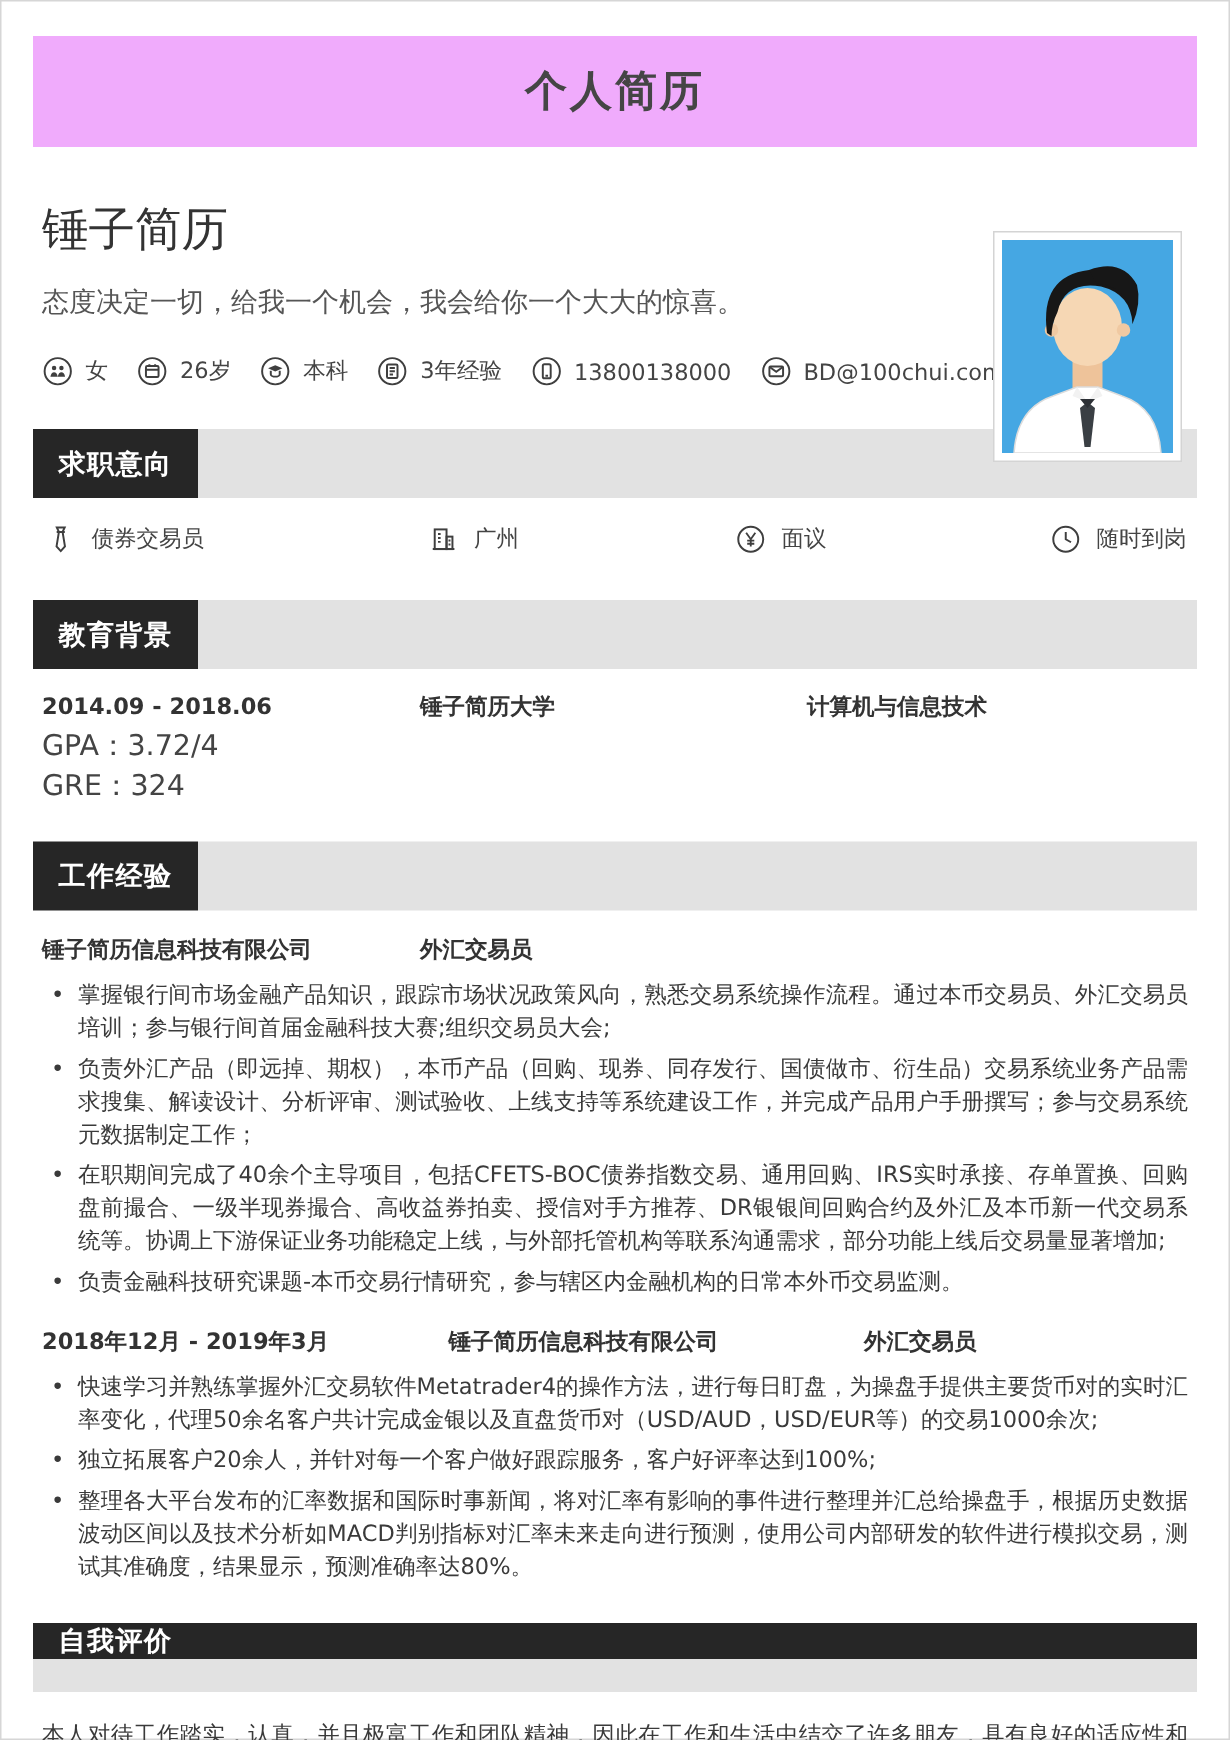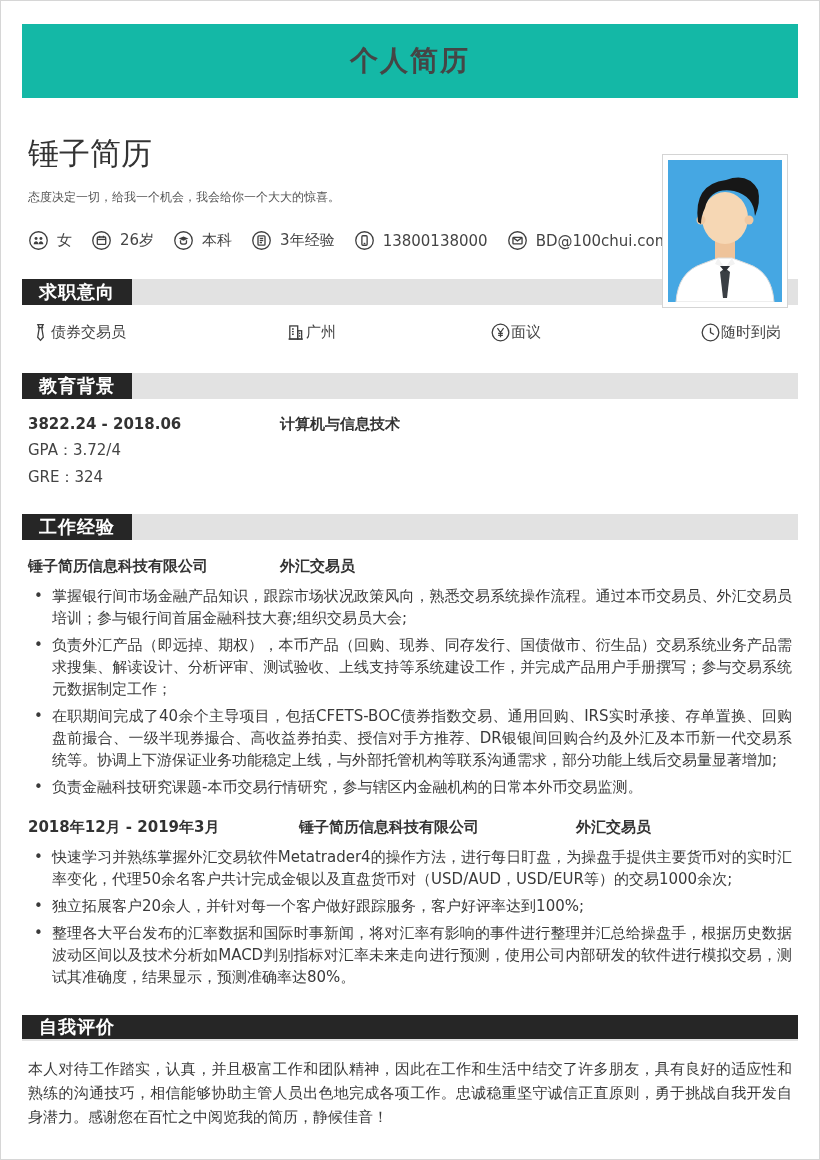--- a/index.html
+++ b/index.html
@@ -4,64 +4,64 @@
 <style>
   * { margin:0; padding:0; box-sizing:border-box; }
   html,body { background:#ffffff; }
   body {
     width:820px; height:1160px; margin:0 auto; position:relative;
     font-family:"DejaVu Sans","Liberation Sans",sans-serif;
     color:#3c3c3c; overflow:hidden;
     box-shadow:inset 0 0 0 1px #d6d6d6;
   }
   .banner {
-    margin:24px 22px 0; height:74px; background:#14b8a6;
+    margin:24px 22px 0; height:74px; background:#f0abfc;
     display:flex; align-items:center; justify-content:center;
   }
   .banner-title { font-size:28px; font-weight:bold; color:#454545; letter-spacing:2px; }
 
   .profile { position:relative; margin:0 28px; }
   .name { margin-top:36px; font-size:31px; font-weight:400; color:#333; line-height:38px; }
-  .tagline { margin-top:17px; font-size:12px; color:#555; }
+  .tagline { margin-top:17px; font-size:18px; color:#555; }
   .info-row { margin-top:24px; display:flex; align-items:center; gap:9px; font-size:15px; color:#444; }
   .info-item { display:flex; align-items:center; gap:8px; margin-right:10px; white-space:nowrap; }
   .icn { width:21px; height:21px; color:#3f3f3f; flex:0 0 auto; display:block; }
   .icn svg { width:100%; height:100%; display:block; }
 
   .avatar-card {
     position:absolute; top:20px; right:4px; width:126px; height:154px;
     background:#fff; border:1px solid #d4d4d4; padding:5px;
   }
   .avatar-card svg { width:100%; height:100%; display:block; }
 
-  .section-header { display:flex; margin:0 22px; height:26px; }
+  .section-header { display:flex; margin:0 22px; height:46px; }
   .section-title {
     background:#262626; color:#fff; font-size:18px; font-weight:bold;
     display:flex; align-items:center; padding:0 17px; letter-spacing:1px; white-space:nowrap;
   }
   .section-bar { flex:1; background:#e2e2e2; }
 
   .mt-job { margin-top:28px; }
   .mt-edu { margin-top:30px;border-radius:13px; }
   .mt-work { margin-top:26px; }
   .mt-self { margin-top:27px;flex-direction:column; }
 
   .intent-row {
     margin-top:17px; padding-left:30px; display:grid;
     grid-template-columns:255px 205px 210px 1fr;
     font-size:15px; color:#444;
   }
-  .intent-item { display:flex; align-items:center; }
+  .intent-item { display:flex; align-items:center; gap:10px; }
 
   .grid3 {
     padding:0 28px; display:grid; grid-template-columns:252px 258px 1fr;
     font-size:15px; font-weight:bold; color:#333;
   }
   .edu-row { margin-top:16px; }
-  .edu-detail { padding:0 28px; font-size:15px; color:#444; line-height:22px; margin-top:5px; }
+  .edu-detail { padding:0 28px; font-size:19px; color:#444; line-height:22px; margin-top:5px; }
 
   .work-entry-head { margin-top:17px; margin-bottom:9px; }
   .bullets { list-style:none; padding:0 28px; }
   .bullets li {
     position:relative; padding-left:24px; font-size:15px; line-height:22px;
     color:#3a3a3a; text-align:justify; margin-bottom:5px;
   }
   .bullets li::before {
     content:"•"; position:absolute; left:6px; top:0; color:#3a3a3a; font-size:15px;
   }
@@ -234,21 +234,22 @@
     <span>随时到岗</span>
   </span>
 </div>
 
 <div class="section-header mt-edu">
   <div class="section-title">教育背景</div>
   <div class="section-bar"></div>
 </div>
 
 <div class="grid3 edu-row">
-  <span>3822.24 - 2018.06</span>
+  <span>2014.09 - 2018.06</span>
+  <span>锤子简历大学</span>
   <span>计算机与信息技术</span>
 </div>
 <div class="edu-detail">GPA：3.72/4</div>
 <div class="edu-detail">GRE：324</div>
 
 <div class="section-header mt-work">
   <div class="section-title">工作经验</div>
   <div class="section-bar"></div>
 </div>
 

